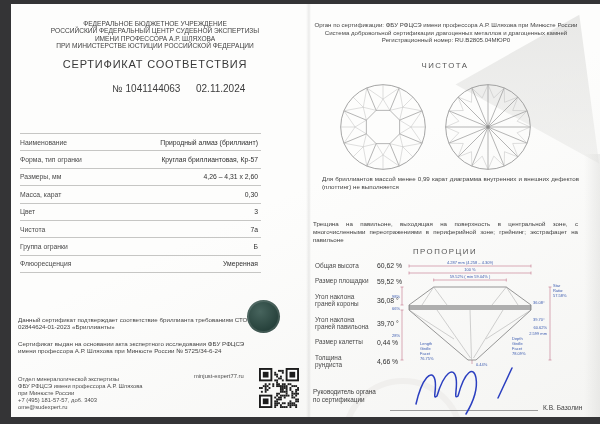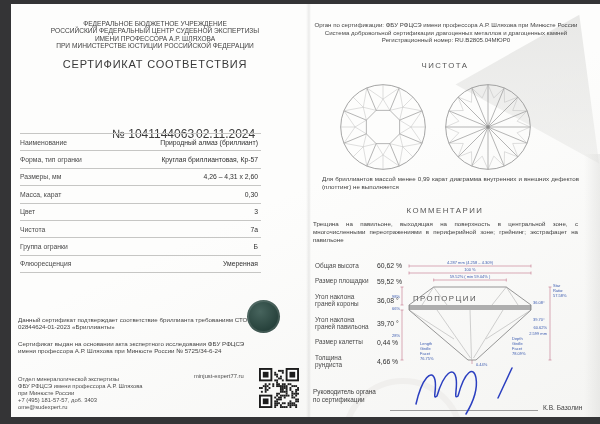--- a/index.html
+++ b/index.html
@@ -11,21 +11,21 @@
   .wedge{left:433px;top:6px;width:165px;height:155px;opacity:.55;
          background:linear-gradient(#d7d7d5,#e9e9e7);
          clip-path:polygon(82% 3%,7% 48%,94% 99%);}
   .edgeband{left:573px;top:150px;width:16px;height:263px;opacity:.45;
          background:linear-gradient(to right,rgba(0,0,0,0),#d9d9d7);}
   .fold{left:295px;top:0;width:5px;height:413px;
         background:linear-gradient(to right,rgba(0,0,0,0),rgba(0,0,0,.07) 60%,rgba(0,0,0,0));}
   .org{left:9px;top:16px;width:270px;text-align:center;font-size:6.6px;line-height:7.4px;color:#3e3e3e;}
   .org span{display:block;}
   .title{left:9px;top:54px;width:270px;text-align:center;font-size:11px;letter-spacing:.8px;color:#383838;}
-  .numrow{font-size:12px;color:#3c3c3c;margin-top:44px;}
+  .numrow{font-size:10px;color:#3c3c3c;}
   .spec{left:9px;top:129px;width:241px;border-top:1px solid #c6c6c4;}
   .srow{display:flex;justify-content:space-between;align-items:center;height:16.4px;
         border-bottom:1px solid #c6c6c4;font-size:6.8px;}
   .srow .lb{color:#4a4a4a;}
   .srow .vl{color:#303030;padding-right:3px;}
   .note{left:7px;width:232px;font-size:6.2px;line-height:7.2px;color:#444;}
   .seal{left:236px;top:296px;width:33px;height:33px;border-radius:50%;
         background:radial-gradient(circle at 40% 35%,#47645d,#27423c 65%,#1e3631);
         box-shadow:inset 0 0 0 2px rgba(255,255,255,.12);}
   .contact{left:7px;top:372px;font-size:5.8px;line-height:7px;color:#4c4c4c;}
@@ -257,24 +257,23 @@
     </svg>
     <svg class="a" style="left:432px;top:78px;" width="90" height="90" viewBox="0 0 100 100">
       <circle cx="50" cy="50" r="47" fill="none" stroke="#8f8f8f" stroke-width="0.9"></circle>
       <circle cx="50" cy="50" r="1.6" fill="none" stroke="#8a8a8a" stroke-width="0.6"></circle>
       <path id="pav-main" fill="none" stroke="#8a8a8a" stroke-width="0.7" d="M50 50L97.00 50.00M50 50L93.42 32.01M50 50L83.23 16.77M50 50L67.99 6.58M50 50L50.00 3.00M50 50L32.01 6.58M50 50L16.77 16.77M50 50L6.58 32.01M50 50L3.00 50.00M50 50L6.58 67.99M50 50L16.77 83.23M50 50L32.01 93.42M50 50L50.00 97.00M50 50L67.99 93.42M50 50L83.23 83.23M50 50L93.42 67.99"></path>
       <path id="pav-light" fill="none" stroke="#b8b8b8" stroke-width="0.5" d="M97.00 50.00L82.37 43.56L93.42 32.01L77.44 31.67L83.23 16.77L68.33 22.56L67.99 6.58L56.44 17.63L50.00 3.00L43.56 17.63L32.01 6.58L31.67 22.56L16.77 16.77L22.56 31.67L6.58 32.01L17.63 43.56L3.00 50.00L17.63 56.44L6.58 67.99L22.56 68.33L16.77 83.23L31.67 77.44L32.01 93.42L43.56 82.37L50.00 97.00L56.44 82.37L67.99 93.42L68.33 77.44L83.23 83.23L77.44 68.33L93.42 67.99L82.37 56.44L97.00 50.00"></path>
     </svg>
 
     <div class="a just" style="left:311px;top:171px;width:257px;">Для бриллиантов массой менее 0,99 карат диаграмма внутренних и внешних дефектов (плоттинг) не выполняется</div>
 
-    <div class="a h" style="left:299px;top:202px;">КОММЕНТАРИИ</div>
     <div class="a just" style="left:302px;top:216px;width:265px;">Трещина на павильоне, выходящая на поверхность в центральной зоне, с многочисленными переотражениями в периферийной зоне; грейнинг; экстрафацет на павильоне</div>
 
-    <div class="a h" style="left:299px;top:243px;margin-top:47px;">ПРОПОРЦИИ</div>
+    <div class="a h" style="left:299px;top:243px;">ПРОПОРЦИИ</div>
 
     <div class="a" style="left:304px;top:258px;width:150px;">
       <div class="prow">
         <span class="lb">
             <span>Общая высота</span>
             <span></span>
           </span>
         <span class="vl">60,62 %</span>
       </div>
       <div class="prow">

